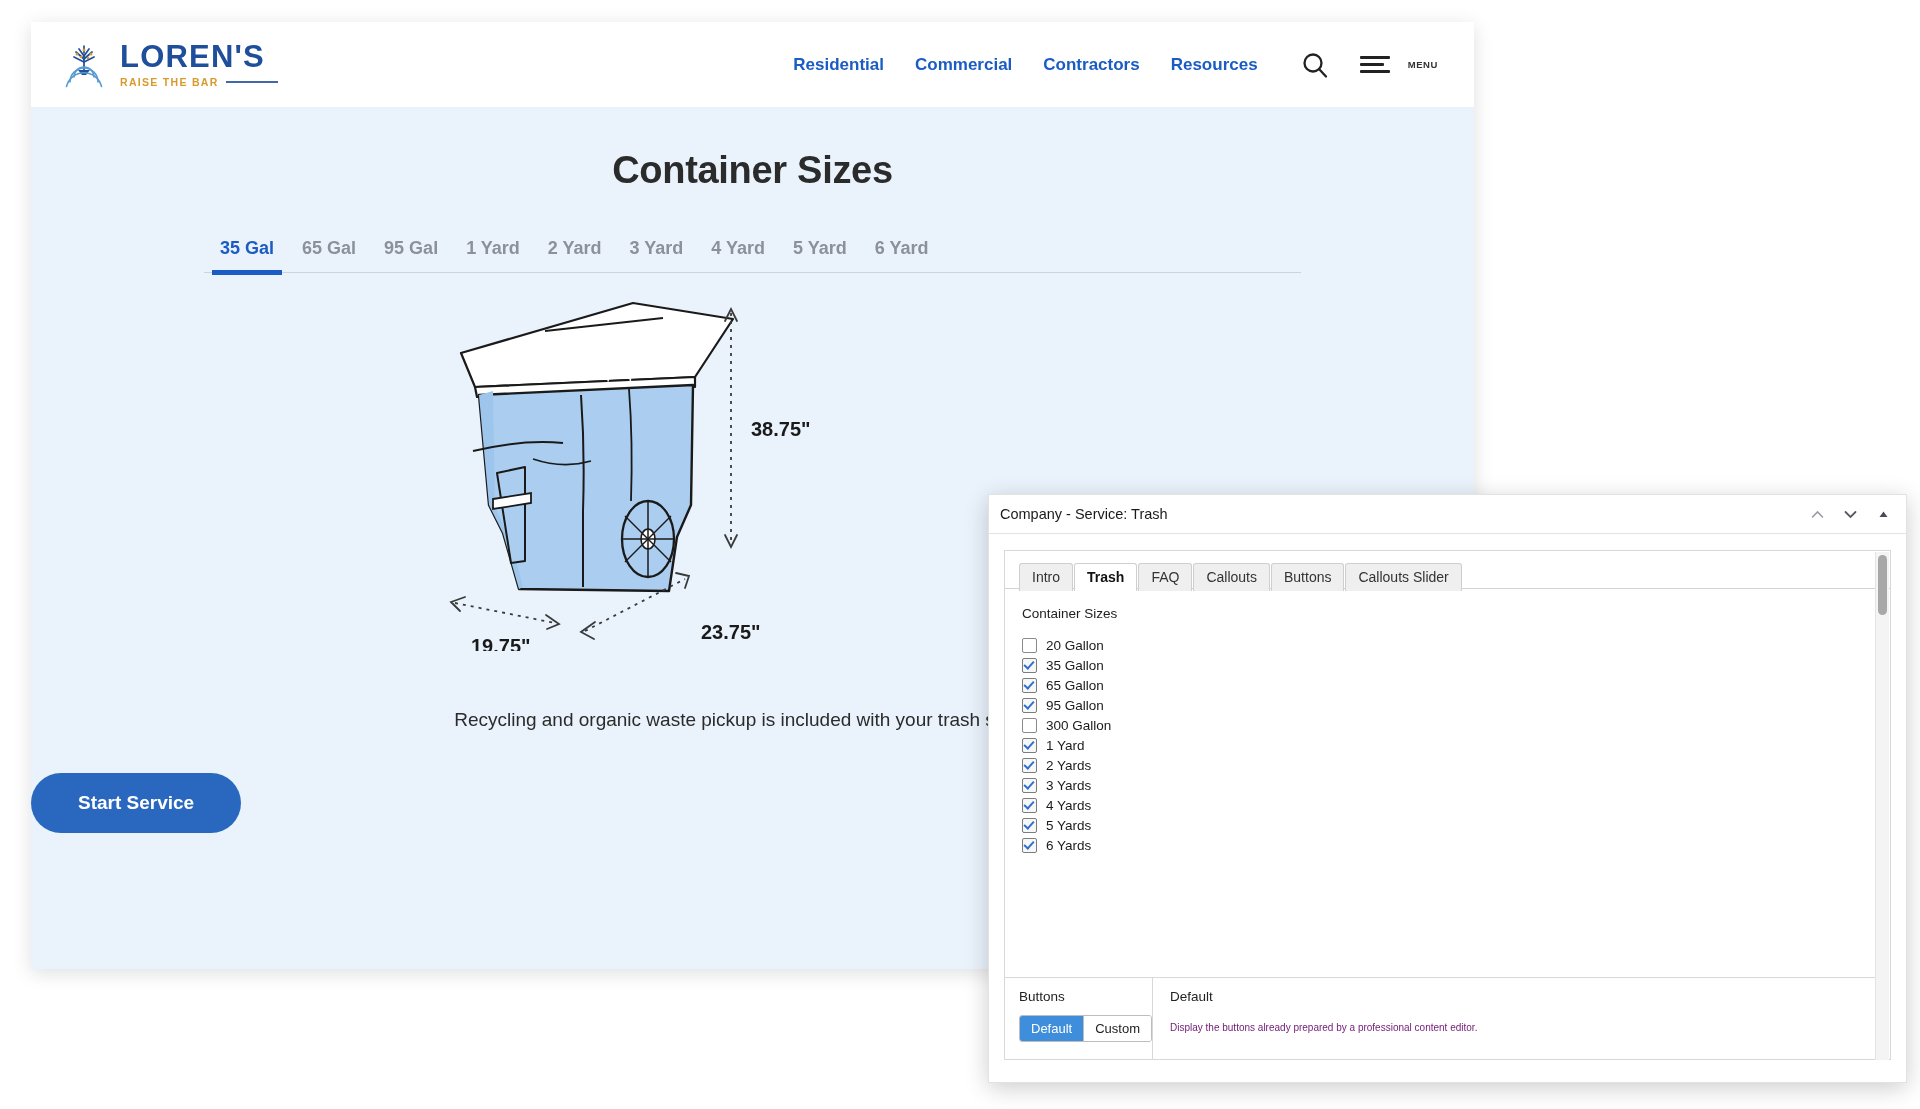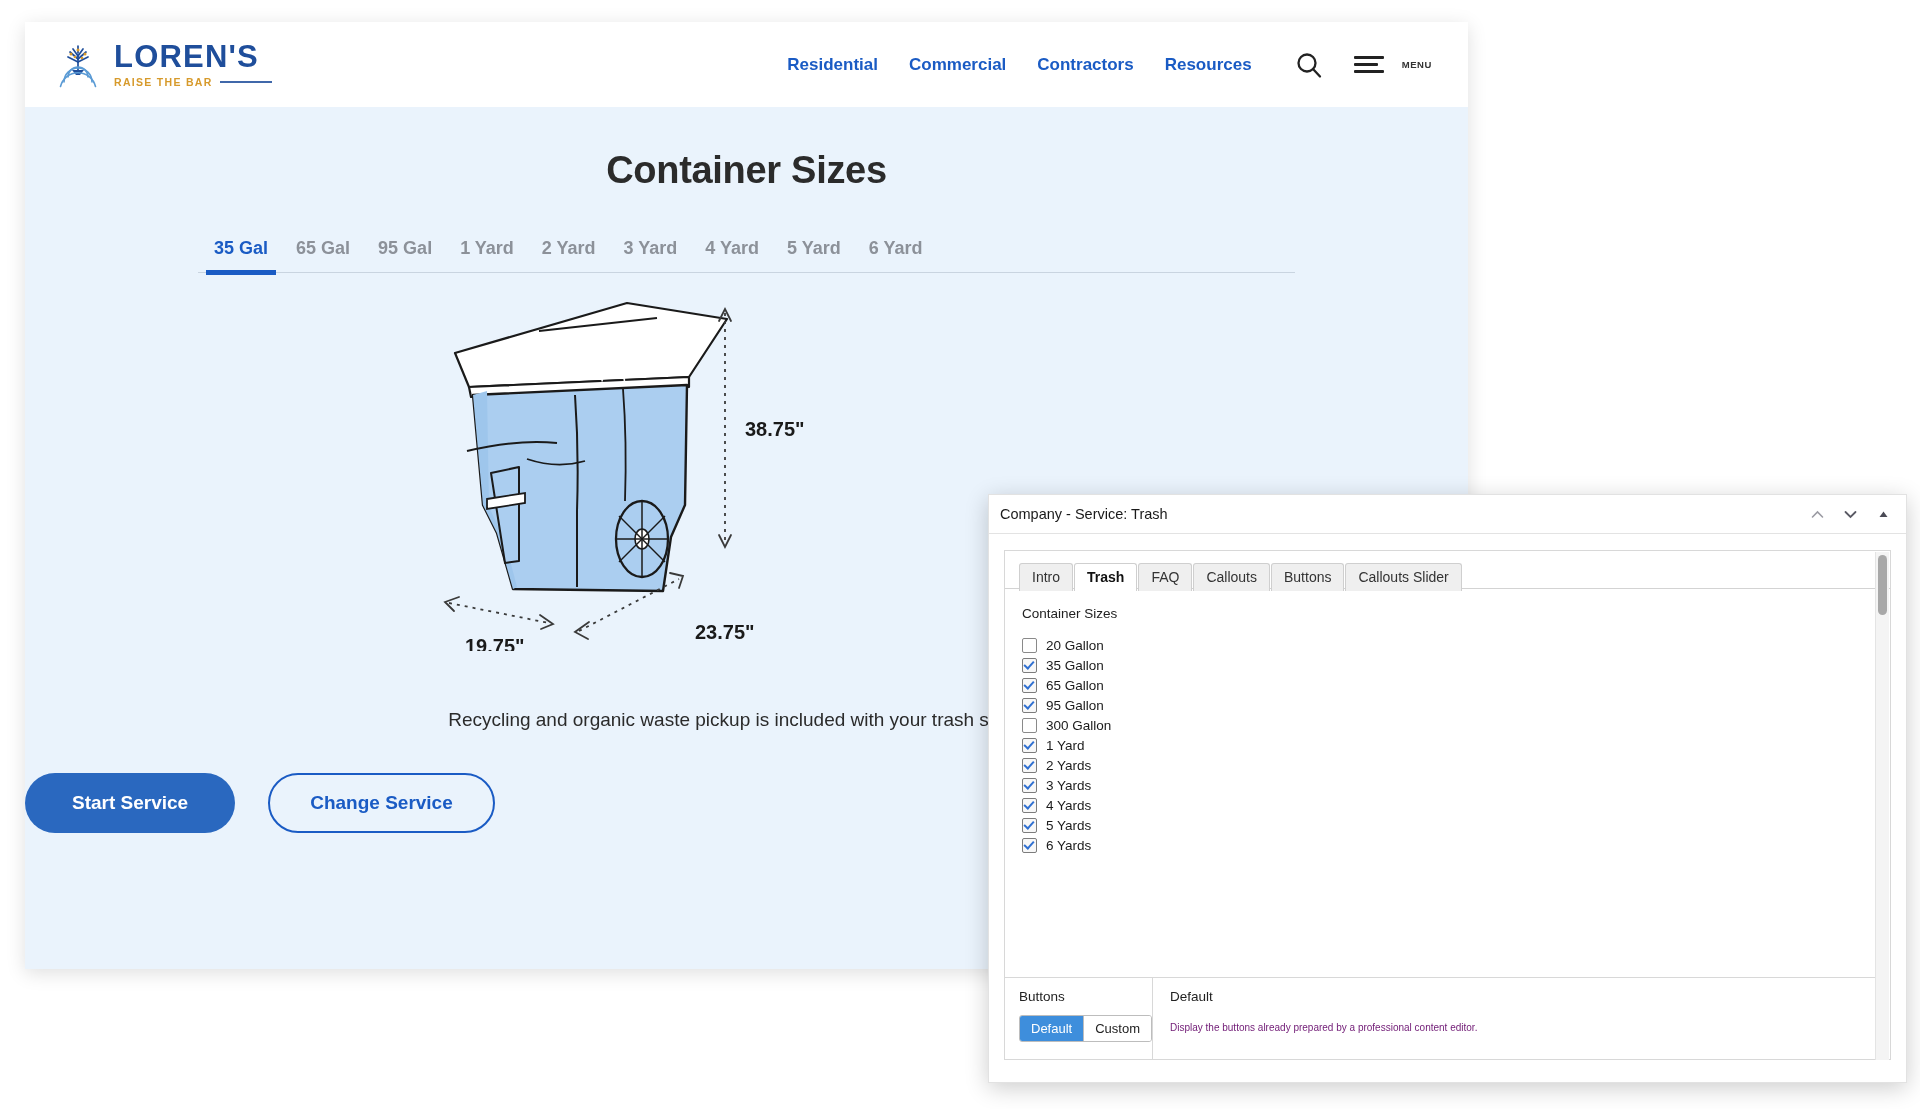--- a/index.html
+++ b/index.html
@@ -7,21 +7,21 @@
     width: 1920px; height: 1109px;
     background: #ffffff;
     font-family: "Liberation Sans", sans-serif;
     overflow: hidden;
   }
   #root { position: relative; width: 1920px; height: 1109px; }
 
   
   .site-card {
     position: absolute;
-    left: 25px; top: 22px;
+    left: 31px; top: 22px;
     width: 1443px; height: 947px;
     background: #f97316;
     box-shadow: 0 4px 18px rgba(0,0,0,0.13);
     overflow: hidden;
   }
   .site-header {
     height: 85px;
     background: #ffffff;
     display: flex;
     align-items: center;
@@ -96,21 +96,21 @@
 
   .bin-area { position: relative; height: 360px; margin-top: 18px; }
   .bin-svg { position: absolute; left: 50%; top: 0; transform: translateX(-50%); }
 
   .tagline {
     text-align: center;
     font-size: 19px; color: #2B2B2B;
     margin-top: 58px;
   }
   .cta-row {
-    display: flex; justify-content: flex-start; gap: 33px;
+    display: flex; justify-content: space-between; gap: 33px;
     margin-top: 42px;
   }
   .btn-primary {
     background: #2A68BF; color: #fff;
     font-size: 19px; font-weight: 700;
     padding: 18px 47px; border-radius: 60px;
     border: none; cursor: pointer;
   }
   .btn-secondary {
     background: transparent; color: #1A5BC4;

